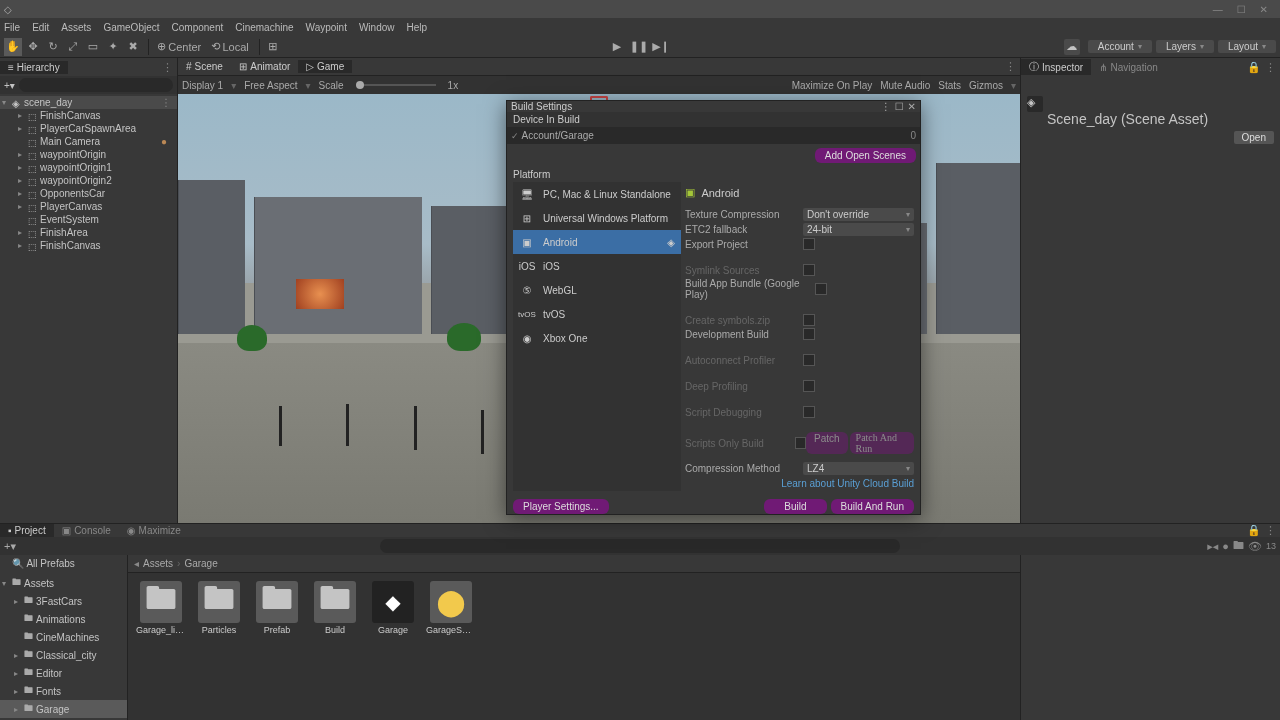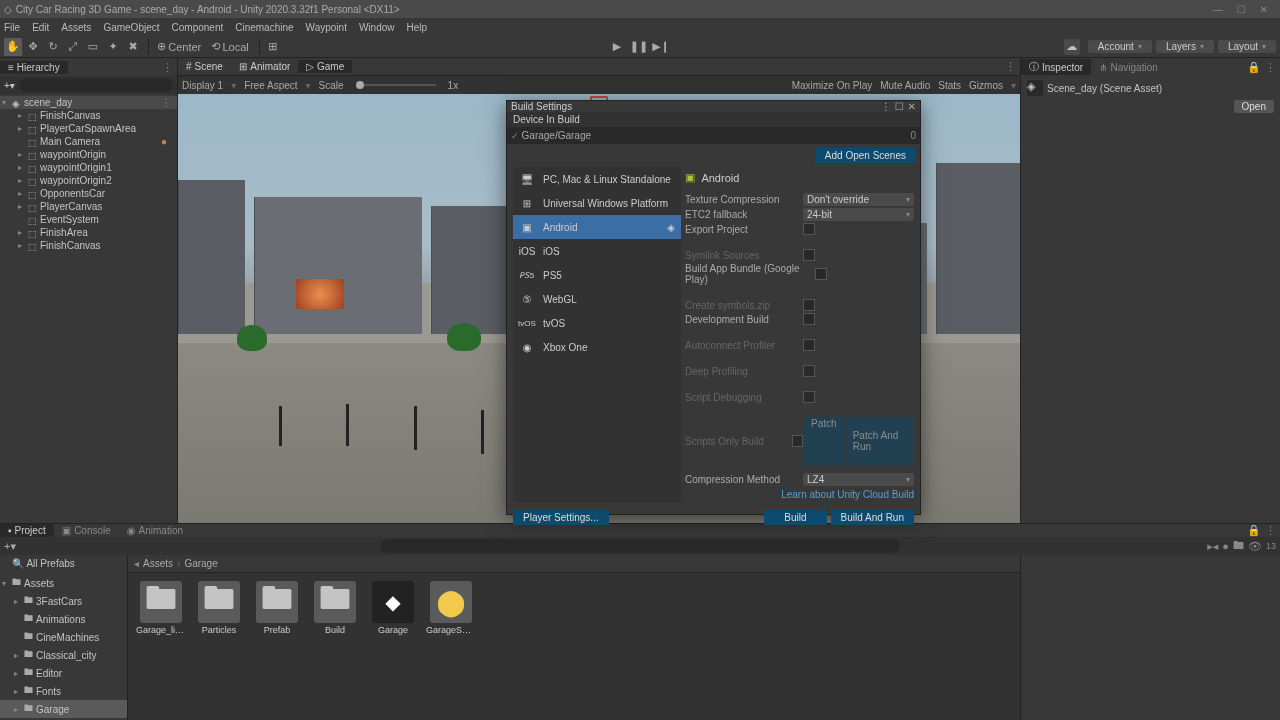--- a/index.html
+++ b/index.html
@@ -65,21 +65,21 @@
 .asset-labels-box{width:260px;border-left:1px solid #222;background:#383838;display:flex;flex-direction:column;}
 .build-dialog{position:absolute;left:506px;top:100px;width:415px;height:415px;background:#383838;border:1px solid #222;box-shadow:0 4px 20px rgba(0,0,0,0.5);display:flex;flex-direction:column;z-index:100;}
 .bd-title{height:18px;background:#383838;display:flex;align-items:center;padding:0 4px;font-size:10px;color:#ccc;}
 .bd-title-ctrl{margin-left:auto;display:flex;gap:4px;color:#aaa;}
 .bd-scenes-header{padding:2px 6px;font-size:10px;font-weight:500;color:#ccc;background:#323232;}
 .bd-scenes-list{height:72px;background:#292929;margin:0;padding:2px;font-size:10px;color:#aaa;position:relative;}
 .bd-scene-row{display:flex;align-items:center;padding:1px 2px;}
 .bd-scene-check{margin-right:3px;color:#888;font-size:9px;}
 .bd-scene-idx{margin-left:auto;color:#888;}
 .bd-add-row{display:flex;justify-content:flex-end;padding:4px;}
-.bd-btn{background:#0c4a6e;padding:2px 10px;border-radius:0;font-size:10px;color:#ddd;}
+.bd-btn{background:#701a75;padding:2px 10px;border-radius:6px;font-size:10px;color:#ddd;}
 .bd-platform-header{padding:2px 6px;font-size:10px;font-weight:500;color:#ccc;}
 .bd-platform-area{flex:1;display:flex;padding:0 6px 4px 6px;gap:4px;}
 .bd-platform-list{width:168px;background:#323232;}
 .bd-plat-item{display:flex;align-items:center;padding:5px 6px;gap:8px;font-size:10px;color:#ccc;}
 .bd-plat-item.selected{background:#3b6ea5;}
 .bd-plat-ic{width:16px;height:14px;display:flex;align-items:center;justify-content:center;}
 .bd-plat-settings{flex:1;display:flex;flex-direction:column;}
 .bd-set-header{display:flex;align-items:center;gap:6px;padding:4px 0 8px 0;font-size:11px;color:#ccc;}
 .bd-set-row{display:flex;align-items:center;padding:1px 0;font-size:10px;color:#aaa;}
 .bd-set-row.disabled{color:#666;margin-top:12px;}
@@ -94,21 +94,20 @@
 .search-input{background:#292929;border:none;border-radius:8px;height:14px;width:100px;padding:0 6px;color:#ccc;font-size:10px;}
 .scale-track{width:80px;height:2px;background:#555;margin:0 4px;position:relative;}
 .scale-track::before{content:"";position:absolute;left:0;top:-3px;width:8px;height:8px;border-radius:50%;background:#aaa;}
 .center-logo{position:absolute;top:2px;left:50%;transform:translateX(-50%);width:18px;height:10px;border:2px solid #c94545;border-bottom:none;border-radius:2px 2px 0 0;}
 </style>
 </head>
 <body>
 
 <div class="titlebar">
   <span style="margin-right:4px;">◇</span>
-  <span>City Car Racing 3D Game - scene_day - Android - Unity 2020.3.32f1 Personal &lt;DX11&gt;</span>
   <div class="win-controls">
     <span>—</span>
     <span>☐</span>
     <span>✕</span>
   </div>
 </div>
 
 <div class="menubar">
   <span>File</span>
   <span>Edit</span>
@@ -281,70 +280,67 @@
 
   <div class="inspector-panel">
     <div class="panel-tab-bar">
       <div class="panel-tab">ⓘ <span>Inspector</span></div>
       <div class="panel-tab inactive">⋔ <span>Navigation</span></div>
       <span style="margin-left:auto;margin-right:4px;color:#888">🔒</span>
       <span style="margin-right:4px;color:#888">⋮</span>
     </div>
     <div class="insp-content">
       <div class="insp-icon">◈</div>
-      <span style="font-size:10px;">Scene_day (Scene Asset)</span>
+      <span style="font-size:14px;margin-top:31px;">Scene_day (Scene Asset)</span>
     </div>
     <div style="display:flex;justify-content:flex-end;padding:0 6px;">
       <div class="open-btn">Open</div>
     </div>
   </div>
 </div>
 
 <div class="build-dialog">
   <div class="bd-title">
     <span>Build Settings</span>
     <div class="bd-title-ctrl">
       <span>⋮</span>
       <span>☐</span>
       <span>✕</span>
     </div>
   </div>
   <div class="bd-scenes-header">Device In Build</div>
   <div class="bd-scenes-list">
     <div class="bd-scene-row">
       <span class="bd-scene-check">✓</span>
-      <span>Garage/Garage</span>
+      <span>Account/Garage</span>
       <span class="bd-scene-idx">0</span>
     </div>
   </div>
   <div class="bd-add-row">
     <div class="bd-btn">Add Open Scenes</div>
   </div>
+  <div class="bd-platform-header">Platform</div>
   <div class="bd-platform-area">
     <div class="bd-platform-list">
       <div class="bd-plat-item">
           <span class="bd-plat-ic">🖥</span>
           <span>PC, Mac &amp; Linux Standalone</span>
         </div>
       <div class="bd-plat-item">
           <span class="bd-plat-ic">⊞</span>
           <span>Universal Windows Platform</span>
         </div>
       <div class="bd-plat-item selected">
           <span class="bd-plat-ic">▣</span>
           <span>Android</span>
           <span style="margin-left:auto;">◈</span>
         </div>
       <div class="bd-plat-item">
           <span class="bd-plat-ic icon-txt">iOS</span>
           <span>iOS</span>
-        </div>
-      <div class="bd-plat-item">
-          <span class="bd-plat-ic icon-txt" style="font-size:8px;">𝘗𝘚5</span>
-          <span>PS5</span>
         </div>
       <div class="bd-plat-item">
           <span class="bd-plat-ic">⑤</span>
           <span>WebGL</span>
         </div>
       <div class="bd-plat-item">
           <span class="bd-plat-ic icon-txt" style="font-size:8px;">tvOS</span>
           <span>tvOS</span>
         </div>
       <div class="bd-plat-item">
@@ -403,21 +399,21 @@
         </div>
       <div class="bd-set-row disabled">
           <span class="bd-set-label">Script Debugging</span>
           <div class="bd-checkbox"></div>
         </div>
       <div class="bd-set-row disabled">
           <span class="bd-set-label">Scripts Only Build</span>
           <div class="bd-checkbox"></div>
         <div style="margin-left:auto;display:flex;gap:2px;">
           <div class="bd-btn" style="padding:1px 8px;opacity:0.5;">Patch</div>
-          <div class="bd-btn" style="padding:13px 6px;opacity:0.5;">Patch And Run</div>
+          <div class="bd-btn" style="padding:0 6px;opacity:0.5;font-family:Liberation Serif, serif;">Patch And Run</div>
         </div>
       </div>
       <div style="height:6px;"></div>
       <div class="bd-set-row">
           <span class="bd-set-label">Compression Method</span>
           <div class="bd-set-ctrl">
             <div class="bd-dd">
               <span>LZ4</span>
             </div>
           </div>
@@ -432,21 +428,21 @@
       <div class="bd-btn" style="padding:2px 20px;">Build</div>
       <div class="bd-btn">Build And Run</div>
     </div>
   </div>
 </div>
 
 <div class="lower-area">
   <div class="project-tabs">
     <div class="panel-tab">▪ <span>Project</span></div>
     <div class="panel-tab inactive">▣ <span>Console</span></div>
-    <div class="panel-tab inactive">◉ <span>Animation</span></div>
+    <div class="panel-tab inactive">◉ <span>Maximize</span></div>
     <span style="margin-left:auto;display:flex;align-items:center;gap:4px;margin-right:4px;color:#888;">
       <span>🔒</span>
       <span>⋮</span>
     </span>
   </div>
   <div style="height:18px;background:#323232;display:flex;align-items:center;padding:0 4px;position:relative;">
     <span style="color:#aaa;">+▾</span>
     <input class="search-input" style="position: absolute; left: 50%; transform: translateX(-50%); width: 520px;">
     <div style="margin-left:auto;display:flex;align-items:center;gap:4px;color:#888;position:relative;">
       <span>▸◂</span>

